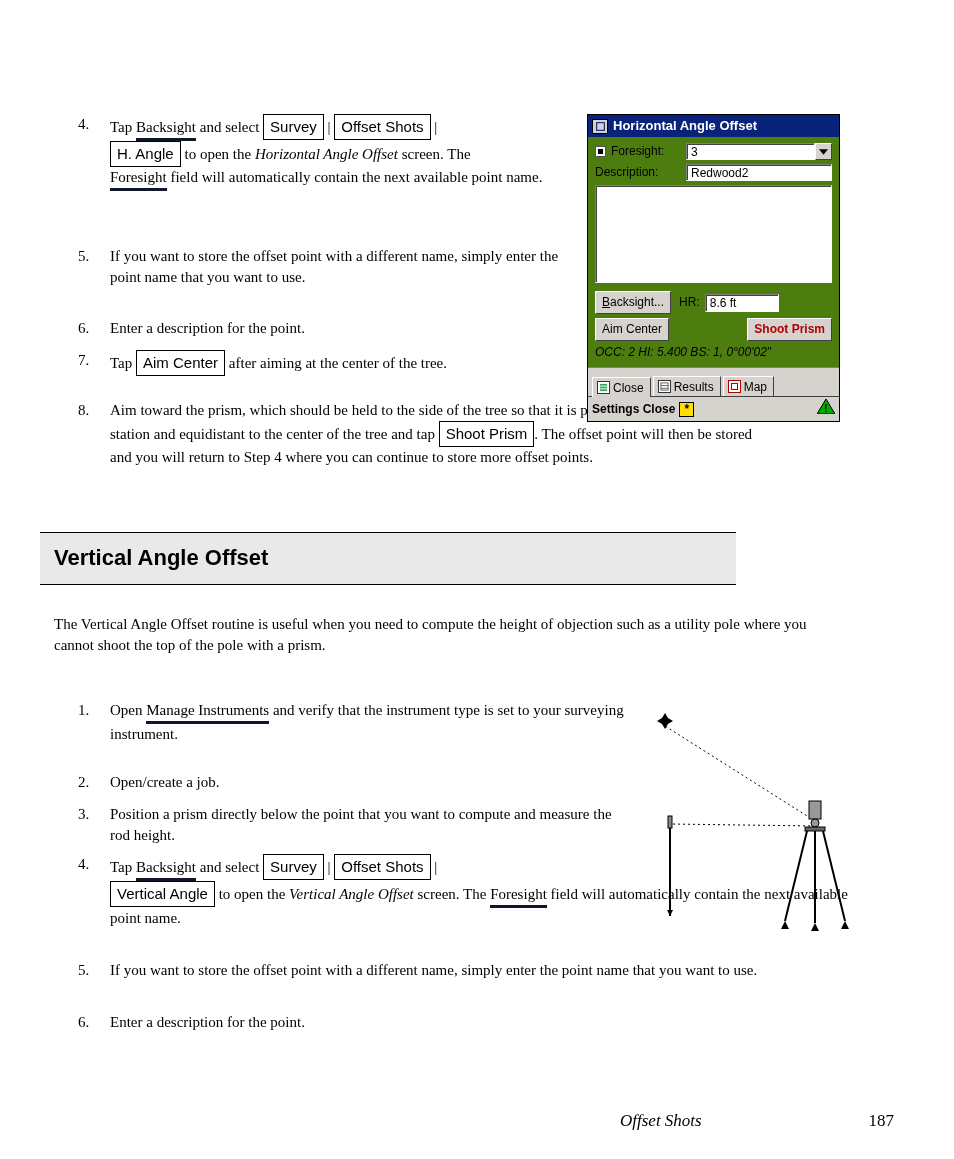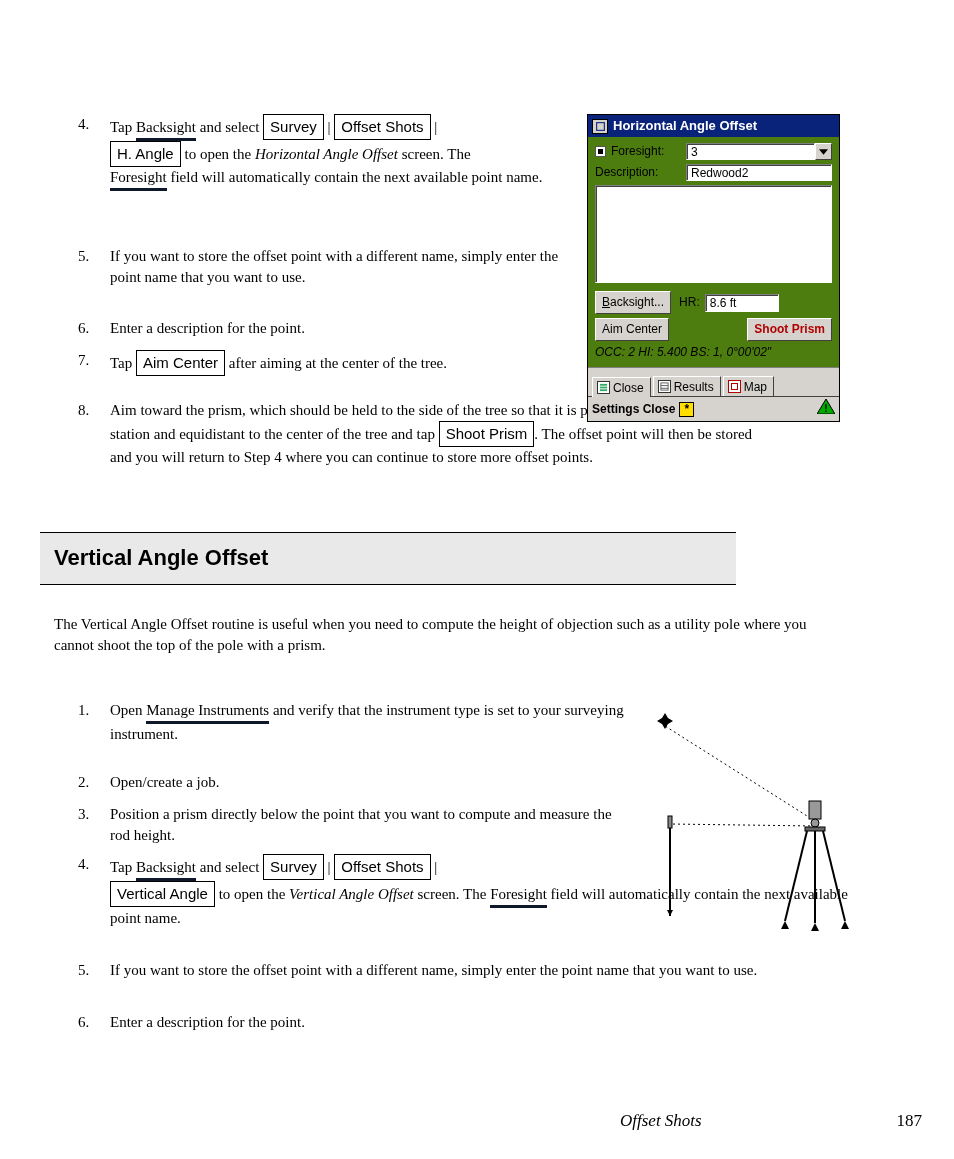--- a/index.html
+++ b/index.html
@@ -243,21 +243,21 @@
   </div>
 
   <div class="step-block" style="top:1012px; left:78px;">
     <div class="step-num">6.</div>
     <div class="step-content">
       <span>Enter a description for the point.</span>
     </div>
   </div>
 
   <div class="para" style="bottom:26px; left:620px; font-style:italic; font-size:17px;">Offset Shots</div>
-  <div class="para" style="bottom:26px; right:32px; font-size:17px;">187</div>
+  <div class="para" style="bottom:26px; right:60px; font-size:17px;">187</div>
 
   <div class="app">
     <div class="titlebar">
       <span class="sysicon">
         <svg viewBox="0 0 10 10">
             <rect x="1" y="1" width="8" height="8" fill="#0a237a"></rect>
             <rect x="2" y="2" width="6" height="6" fill="#d6d3ce"></rect>
           </svg>
       </span>
       <span>Horizontal Angle Offset</span>

